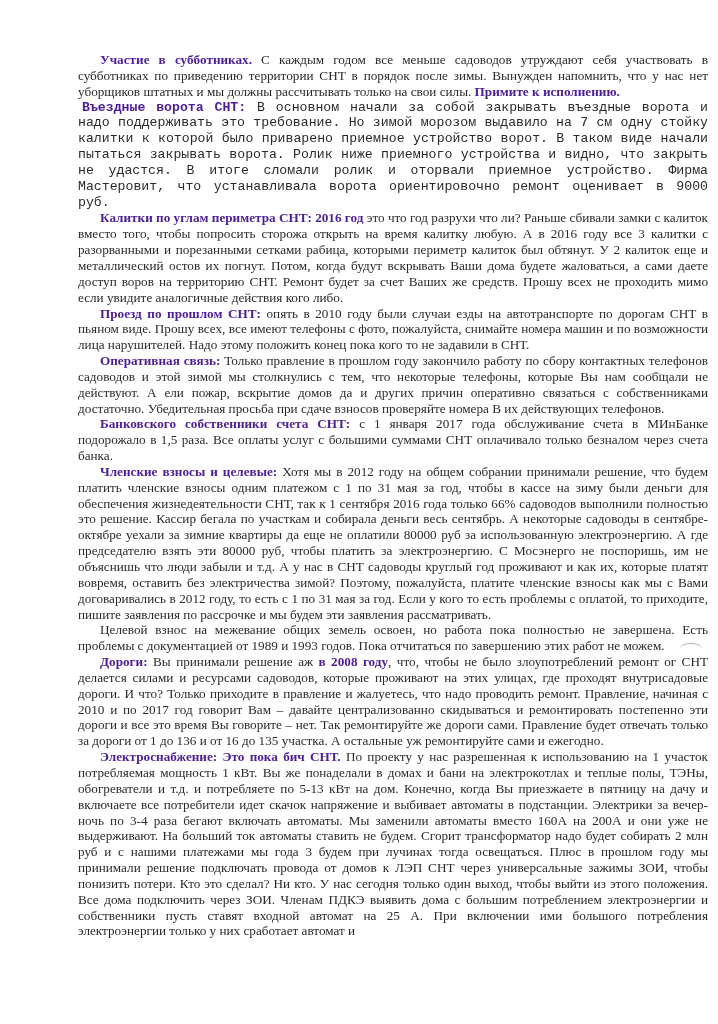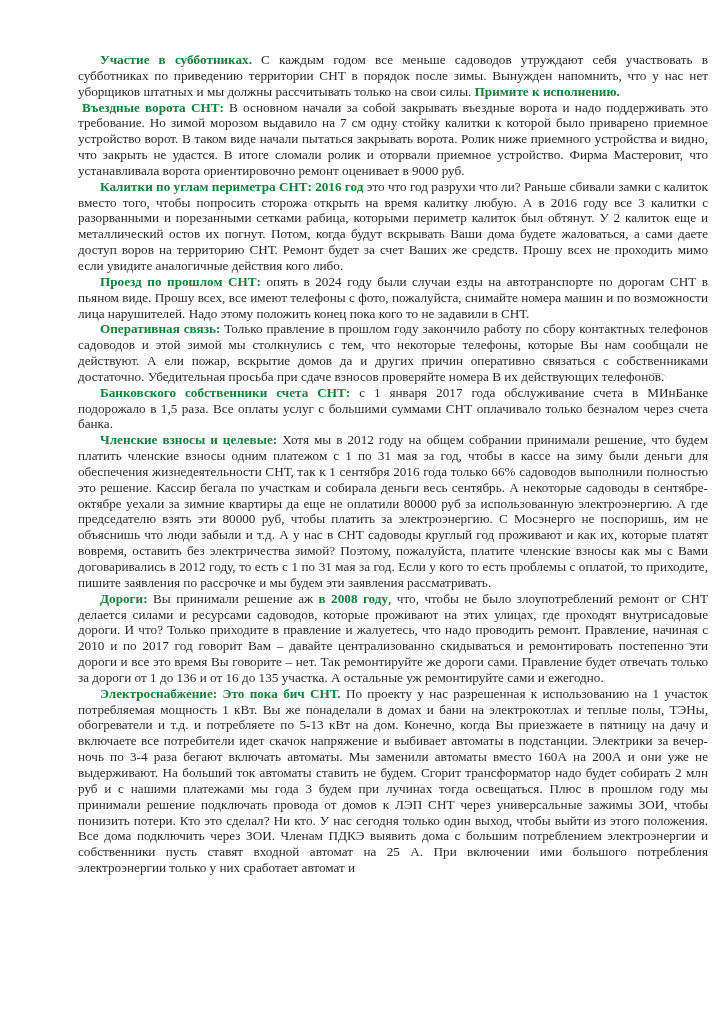--- a/index.html
+++ b/index.html
@@ -4,22 +4,22 @@
 <style>
   html, body { margin: 0; padding: 0; background: #ffffff; }
   body { width: 718px; height: 1024px; position: relative; overflow: hidden; }
   .page {
     position: absolute; left: 78px; top: 52px; width: 630px;
     font-family: "Liberation Serif", serif;
     font-size: 13.2px; line-height: 15.85px; color: #2a2a2a;
     text-align: justify;
   }
   .para { margin: 0; text-indent: 22px; }
-  .para.noindent { text-indent: 4px; }
-  .para b { font-weight: bold; color: #15803d; }
+  .para.noindent { text-indent: 4px; font-family: Liberation Mono, monospace; }
+  .para b { font-weight: bold; color: #4c1d95; }
   .smudge {
     position: absolute; width: 22px; height: 10px;
     border-top: 1.5px solid #8c8c8c; border-radius: 50% 50% 0 0;
     opacity: 0.75;
   }
 </style>
 </head>
 <body>
 
 <div class="page">
@@ -30,35 +30,38 @@
 
   <p class="para noindent">
     <b>Въездные ворота СНТ:</b><span> В основном начали за собой закрывать въездные ворота и надо поддерживать это требование. Но зимой морозом выдавило на 7 см одну стойку калитки к которой было приварено приемное устройство ворот. В таком виде начали пытаться закрывать ворота. Ролик ниже приемного устройства и видно, что закрыть не удастся. В итоге сломали ролик и оторвали приемное устройство. Фирма Мастеровит, что устанавливала ворота ориентировочно ремонт оценивает в 9000 руб.</span>
   </p>
 
   <p class="para">
     <b>Калитки по углам периметра СНТ: 2016 год</b><span> это что год разрухи что ли? Раньше сбивали замки с калиток вместо того, чтобы попросить сторожа открыть на время калитку любую. А в 2016 году все 3 калитки с разорванными и порезанными сетками рабица, которыми периметр калиток был обтянут. У 2 калиток еще и металлический остов их погнут. Потом, когда будут вскрывать Ваши дома будете жаловаться, а сами даете доступ воров на территорию СНТ. Ремонт будет за счет Ваших же средств. Прошу всех не проходить мимо если увидите аналогичные действия кого либо.</span>
   </p>
 
   <p class="para">
-    <b>Проезд по прошлом СНТ:</b><span> опять в 2024 году были случаи езды на автотранспорте по дорогам СНТ в пьяном виде. Прошу всех, все имеют телефоны с фото, пожалуйста, снимайте номера машин и по возможности лица нарушителей. Надо этому положить конец пока кого то не задавили в СНТ.</span>
+    <b>Проезд по прошлом СНТ:</b><span> опять в 2010 году были случаи езды на автотранспорте по дорогам СНТ в пьяном виде. Прошу всех, все имеют телефоны с фото, пожалуйста, снимайте номера машин и по возможности лица нарушителей. Надо этому положить конец пока кого то не задавили в СНТ.</span>
   </p>
 
   <p class="para">
     <b>Оперативная связь:</b><span> Только правление в прошлом году закончило работу по сбору контактных телефонов садоводов и этой зимой мы столкнулись с тем, что некоторые телефоны, которые Вы нам сообщали не действуют. А ели пожар, вскрытие домов да и других причин оперативно связаться с собственниками достаточно. Убедительная просьба при сдаче взносов проверяйте номера В    их действующих телефонов.</span>
   </p>
 
   <p class="para">
     <b>Банковского собственники счета СНТ:</b><span> с 1 января 2017 года обслуживание счета в МИнБанке подорожало в 1,5 раза. Все оплаты услуг с большими суммами СНТ оплачивало только безналом через счета банка.</span>
   </p>
 
   <p class="para">
     <b>Членские взносы и целевые:</b><span> Хотя мы в 2012 году на общем собрании принимали решение, что будем платить членские взносы одним платежом с 1 по 31 мая за год, чтобы в кассе на зиму были деньги для обеспечения жизнедеятельности СНТ, так к 1 сентября 2016 года только 66% садоводов выполнили полностью это решение. Кассир бегала по участкам и собирала деньги весь сентябрь. А некоторые садоводы в сентябре-октябре уехали за зимние квартиры да еще не оплатили 80000 руб за использованную электроэнергию. А где председателю взять эти 80000 руб, чтобы платить за электроэнергию. С Мосэнерго не поспоришь, им не объяснишь что люди забыли и т.д. А у нас в СНТ садоводы круглый год проживают и как их, которые платят вовремя, оставить без электричества зимой? Поэтому, пожалуйста, платите членские взносы как мы с Вами договаривались в 2012 году, то есть с 1 по 31 мая за год. Если у кого то есть проблемы с оплатой, то приходите, пишите заявления по рассрочке и мы будем эти заявления рассматривать.</span>
   </p>
 
+  <p class="para">
+    <span>Целевой взнос на межевание общих земель освоен, но работа пока полностью не завершена. Есть проблемы с документацией от 1989 и 1993 годов. Пока отчитаться по завершению этих работ не можем.</span>
+  </p>
 
   <p class="para">
     <b>Дороги:</b><span> Вы принимали решение аж </span><b>в 2008 году</b><span>, что, чтобы не было злоупотреблений ремонт    ог СНТ делается силами и ресурсами садоводов, которые проживают на этих улицах, где проходят внутрисадовые дороги. И что? Только приходите в правление и жалуетесь, что надо проводить ремонт. Правление, начиная с 2010 и по 2017 год говорит Вам – давайте централизованно скидываться и ремонтировать постепенно эти дороги и все это время Вы говорите – нет. Так ремонтируйте же дороги сами. Правление будет отвечать только за дороги от 1 до 136 и от 16 до 135 участка. А остальные уж ремонтируйте сами и ежегодно.</span>
   </p>
 
   <p class="para">
     <b>Электроснабжение: Это пока бич СНТ.</b><span> По проекту у нас разрешенная к использованию на 1 участок потребляемая мощность 1 кВт. Вы же понаделали в домах и бани на электрокотлах и теплые полы, ТЭНы, обогреватели и т.д. и потребляете по 5-13 кВт на дом. Конечно, когда Вы приезжаете в пятницу на дачу и включаете все потребители идет скачок напряжение и выбивает автоматы в подстанции. Электрики за вечер-ночь по 3-4 раза бегают включать автоматы. Мы заменили автоматы вместо 160А на 200А и они уже не выдерживают. На больший ток автоматы ставить не будем. Сгорит трансформатор надо будет собирать 2 млн руб и с нашими платежами мы года 3 будем при лучинах тогда освещаться. Плюс в прошлом году мы принимали решение подключать провода от домов к ЛЭП СНТ через универсальные зажимы ЗОИ, чтобы понизить потери. Кто это сделал? Ни кто. У нас сегодня только один выход, чтобы выйти из этого положения. Все дома подключить через ЗОИ. Членам ПДКЭ выявить дома с большим потреблением электроэнергии и собственники пусть ставят входной автомат на 25 А. При включении ими большого потребления электроэнергии только у них сработает автомат и</span>
   </p>
 
 </div>

